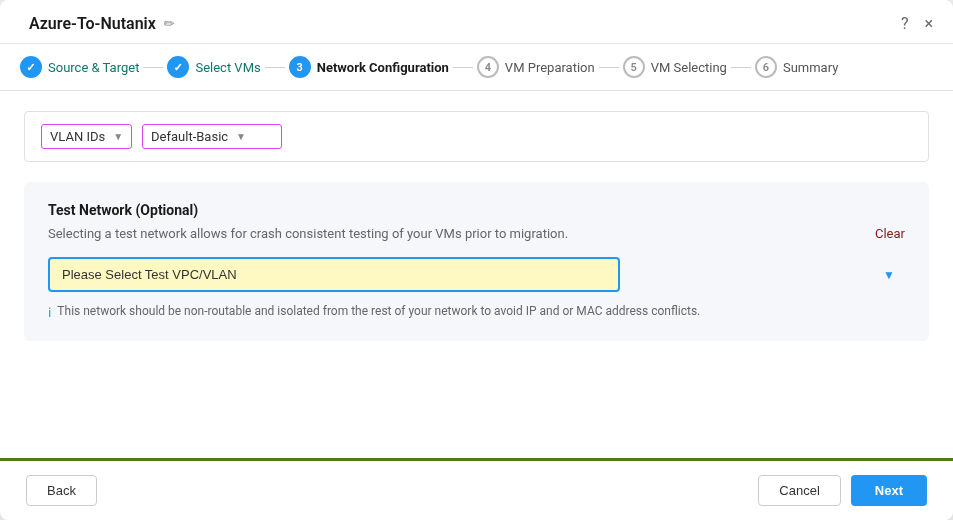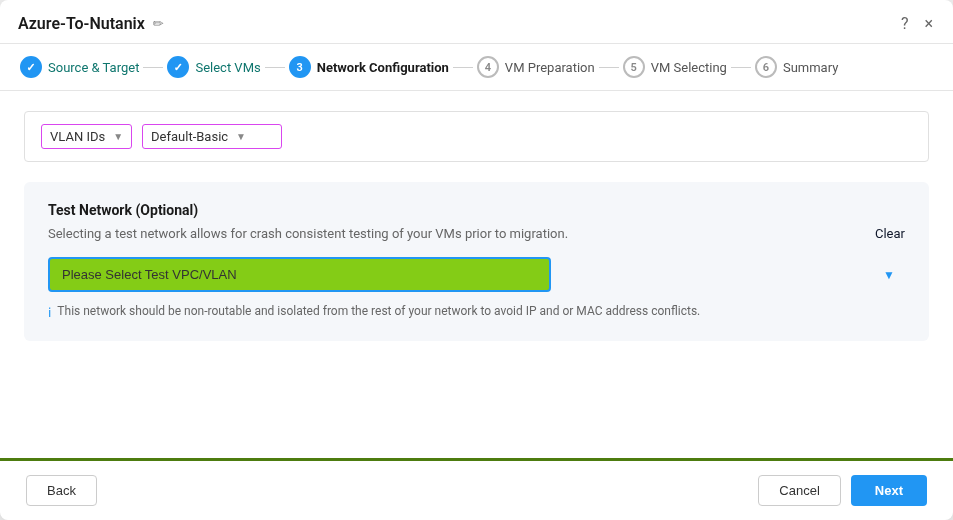--- a/index.html
+++ b/index.html
@@ -19,21 +19,21 @@
       width: 953px;
       height: 520px;
       box-shadow: 0 4px 20px rgba(0,0,0,0.15);
       display: flex;
       flex-direction: column;
     }
     .modal-header {
       display: flex;
       align-items: center;
       justify-content: space-between;
-      padding: 14px 20px 10px 18px;
+      padding: 14px 20px 10px 29px;
       border-bottom: 1px solid #e5e5e5;
     }
     .modal-title-area {
       display: flex;
       align-items: center;
       gap: 8px;
     }
     .modal-title {
       font-size: 16px;
       font-weight: 600;
@@ -195,37 +195,37 @@
       margin-bottom: 4px;
     }
     .test-network-desc-row {
       display: flex;
       align-items: baseline;
       justify-content: space-between;
       margin-bottom: 12px;
     }
     .clear-link {
       font-size: 13px;
-      color: #0f172a;
+      color: #7f1d1d;
       cursor: pointer;
       text-decoration: none;
     }
     .vpc-select-wrapper {
       position: relative;
       display: flex;
       align-items: center;
     }
     .vpc-select {
-      width: 503px;
+      width: 572px;
       padding: 8px 32px 8px 12px;
       font-size: 13px;
       color: #333;
       border: 2px solid #2196f3;
       border-radius: 4px;
-      background: #84cc16;
+      background: #fef9c3;
       appearance: none;
       cursor: pointer;
       outline: none;
     }
     .vpc-select-chevron {
       position: absolute;
       right: 10px;
       color: #2196f3;
       font-size: 12px;
       pointer-events: none;

